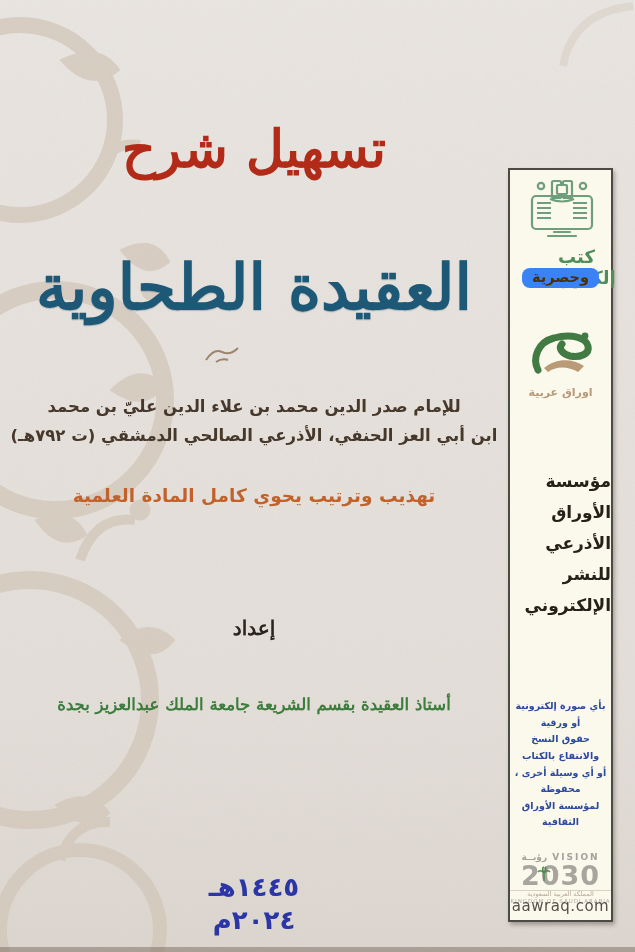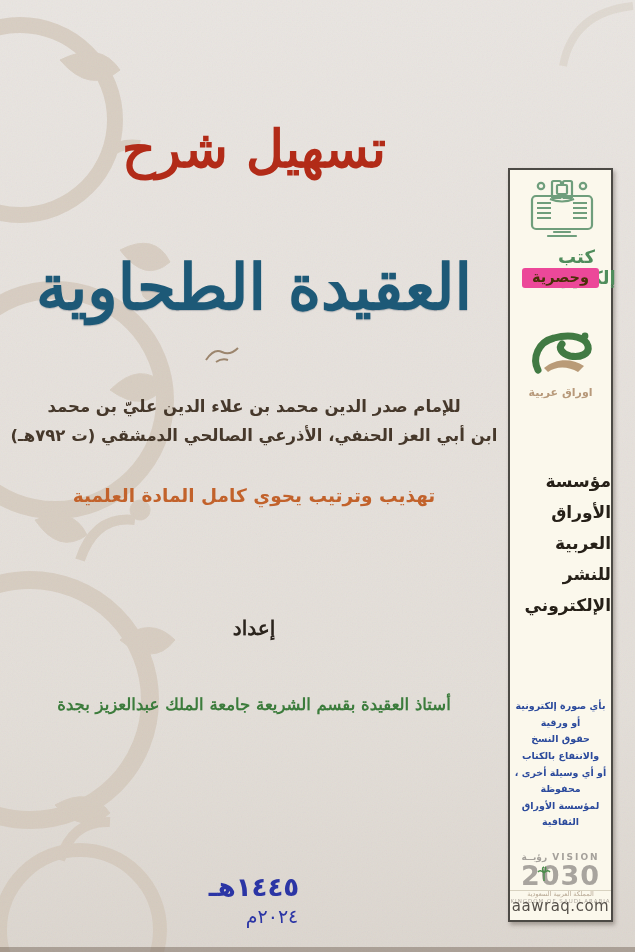--- a/index.html
+++ b/index.html
@@ -66,40 +66,40 @@
     position:absolute; top:695px; left:0; width:100%;
     font-size:16.5px; font-weight:bold; color:#3c7c3c;
     font-family:"DejaVu Serif","Liberation Serif",serif;
     text-align:center;
   }
   .year-hijri {
     position:absolute; top:872px; left:0; width:100%;
     font-size:26px; font-weight:bold; color:#2b35a5;
   }
   .year-greg {
-    position:absolute; top:905px; left:18px; width:100%;
-    font-size:19px; font-weight:normal; color:#2b35a5;
+    position:absolute; top:905px; left:0; width:100%;
+    font-size:26px; font-weight:bold; color:#2b35a5;
   }
 
   
   .sidebar {
     position:absolute; left:508px; top:168px; width:105px; height:754px;
     background:#fbf8ec;
     border:2px solid #4c4a45;
     box-shadow:2px 3px 4px rgba(60,50,40,.35);
   }
   .sb-icon { position:absolute; top:8px; left:14px; width:76px; height:62px; }
   .sb-ebooks {
     position:absolute; top:76px; left:16px; width:100%;
     text-align:center; font-size:18px; font-weight:bold; color:#4f8d5c;
   }
   .sb-badge-wrap { position:absolute; top:97px; left:0; width:100%; text-align:center; }
   .sb-badge {
-    display:inline-block; background:#ec4899; color:#4a3008;
-    font-size:14.5px; font-weight:bold; padding:1px 10px 3px; border-radius:3px;
+    display:inline-block; background:#3b82f6; color:#4a3008;
+    font-size:14.5px; font-weight:bold; padding:1px 10px 3px; border-radius:8px;
   }
   .sb-logo { position:absolute; top:160px; left:18px; width:68px; height:54px; }
   .sb-logo-label {
     position:absolute; top:216px; left:0; width:100%;
     text-align:center; font-size:11px; color:#b7997a; font-weight:bold;
     letter-spacing:1px;
   }
   .sb-org {
     position:absolute; top:296px; left:0; width:100%;
     text-align:right; font-size:17px; font-weight:bold; color:#262018;
@@ -208,21 +208,21 @@
     <svg class="sb-logo" viewBox="0 0 68 54" fill="none">
       <path d="M10 40 C4 28 10 12 26 8 C44 3 58 8 60 16 C62 24 52 28 42 26 C34 24 30 18 34 14" stroke="#417a43" stroke-width="7" stroke-linecap="round"></path>
       <circle cx="57" cy="6" r="3.4" fill="#417a43"></circle>
       <path d="M16 38 C28 28 44 28 56 36 L50 42 C40 36 28 36 20 42 Z" fill="#b99b78"></path>
     </svg>
     <div class="sb-logo-label">اوراق عربية</div>
 
     <div class="sb-org">
       <div>مؤسسة</div>
       <div>الأوراق</div>
-      <div>العربية</div>
+      <div>الأذرعي</div>
       <div>للنشر</div>
       <div>الإلكتروني</div>
     </div>
 
     <div class="sb-copyright">
       <div>بأي صورة إلكترونية أو ورقية</div>
       <div>حقوق النسخ والانتفاع بالكتاب</div>
       <div>أو أي وسيلة أخرى ، محفوظة</div>
       <div>لمؤسسة الأوراق الثقافية</div>
     </div>

